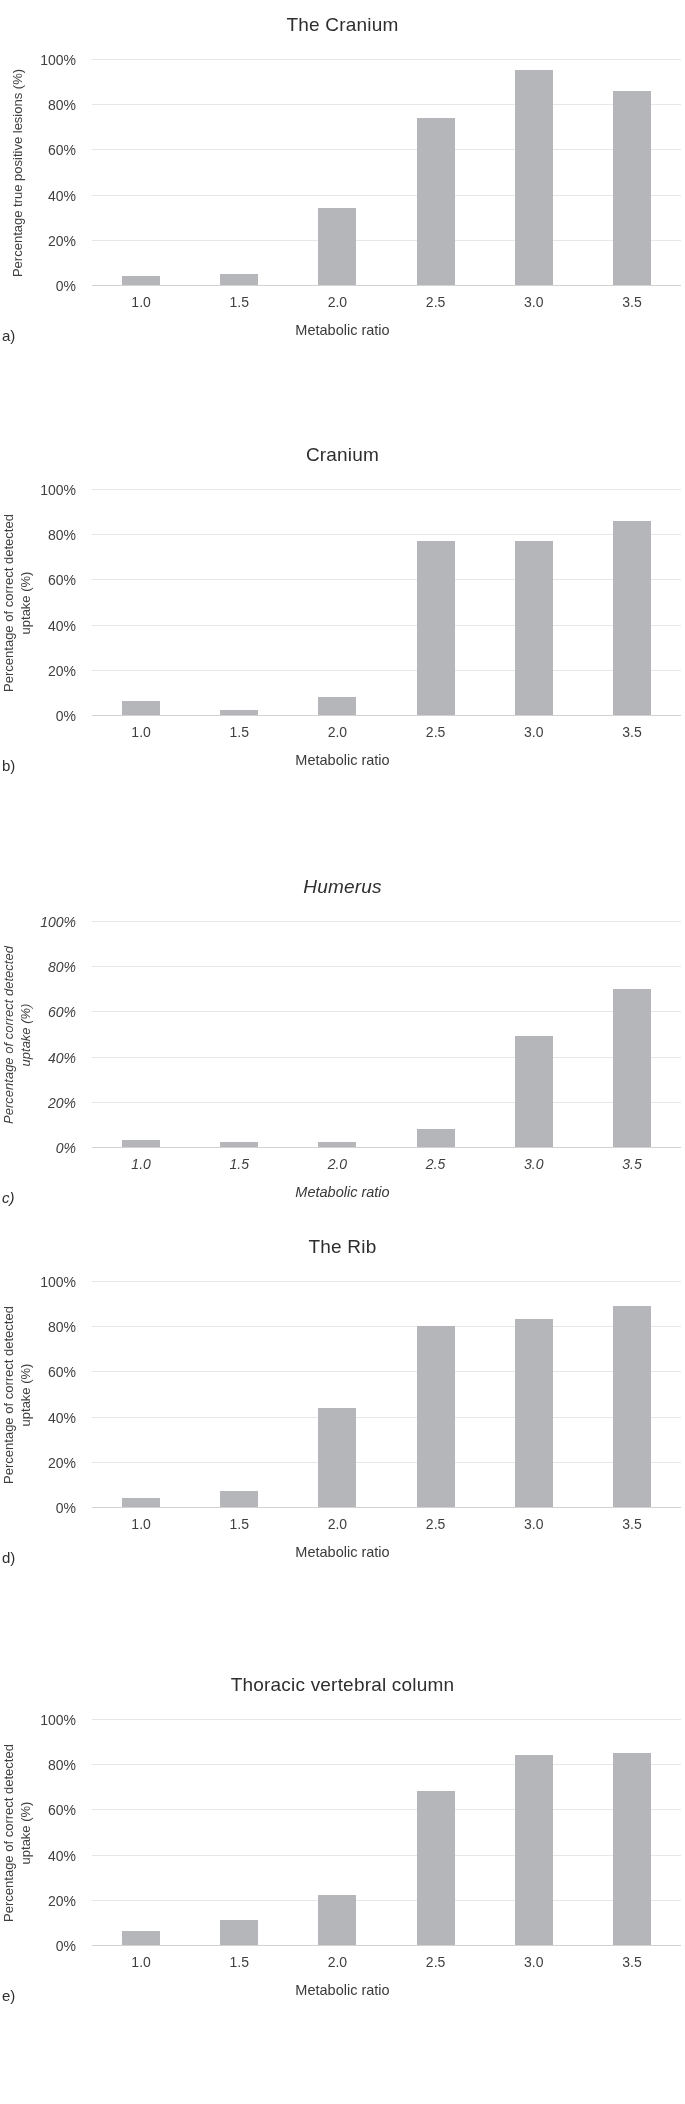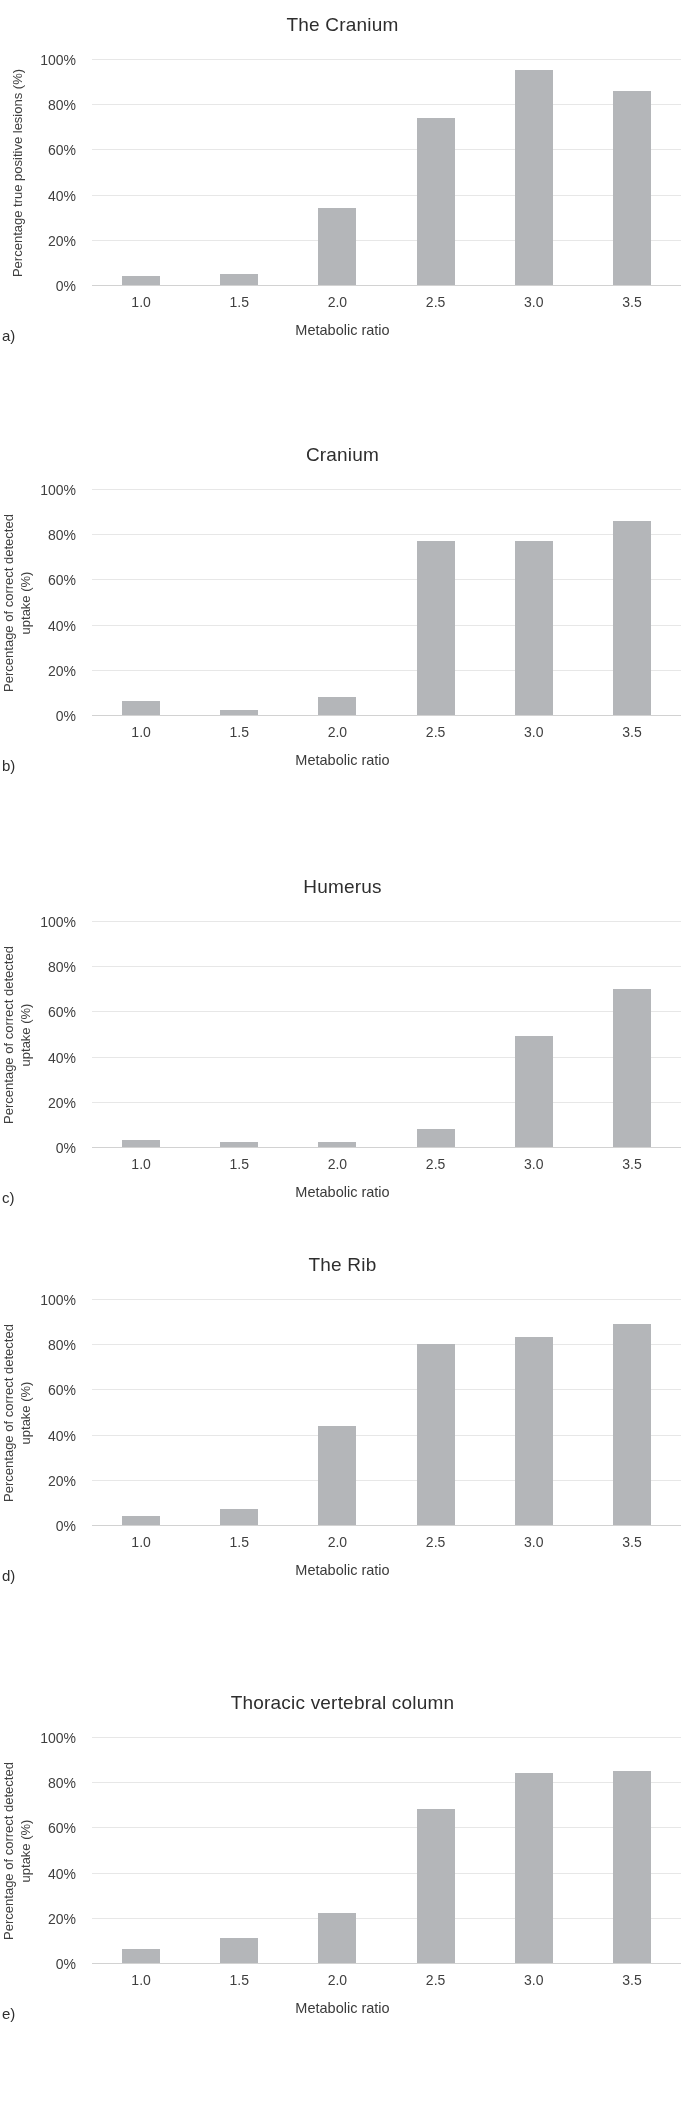--- a/index.html
+++ b/index.html
@@ -17,22 +17,22 @@
   }
   .panel {
     position: relative;
     width: 685px;
     padding-bottom: 10px;
     box-sizing: border-box;
   }
   
   .panel:nth-child(1) { margin-top: 2px; }
   .panel:nth-child(2) { margin-top: 96px; }
-  .panel:nth-child(3) { margin-top: 98px; }
-  .panel:nth-child(4) { margin-top: 44px; }
+  .panel:nth-child(3) { margin-top: 98px; font-style: italic; }
+  .panel:nth-child(4) { margin-top: 26px; }
   .panel:nth-child(5) { margin-top: 104px; }
 
   .chart-title {
     margin: 0 0 24px 0;
     font-size: 19px;
     font-weight: 400;
     text-align: center;
     color: #2e2e2e;
     letter-spacing: 0.2px;
   }

